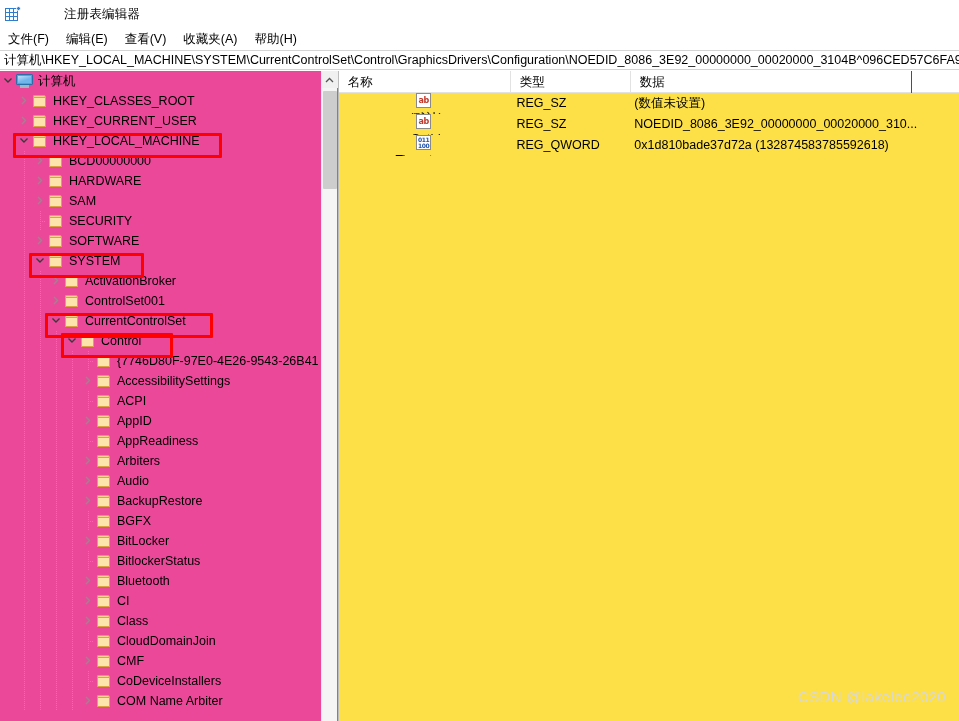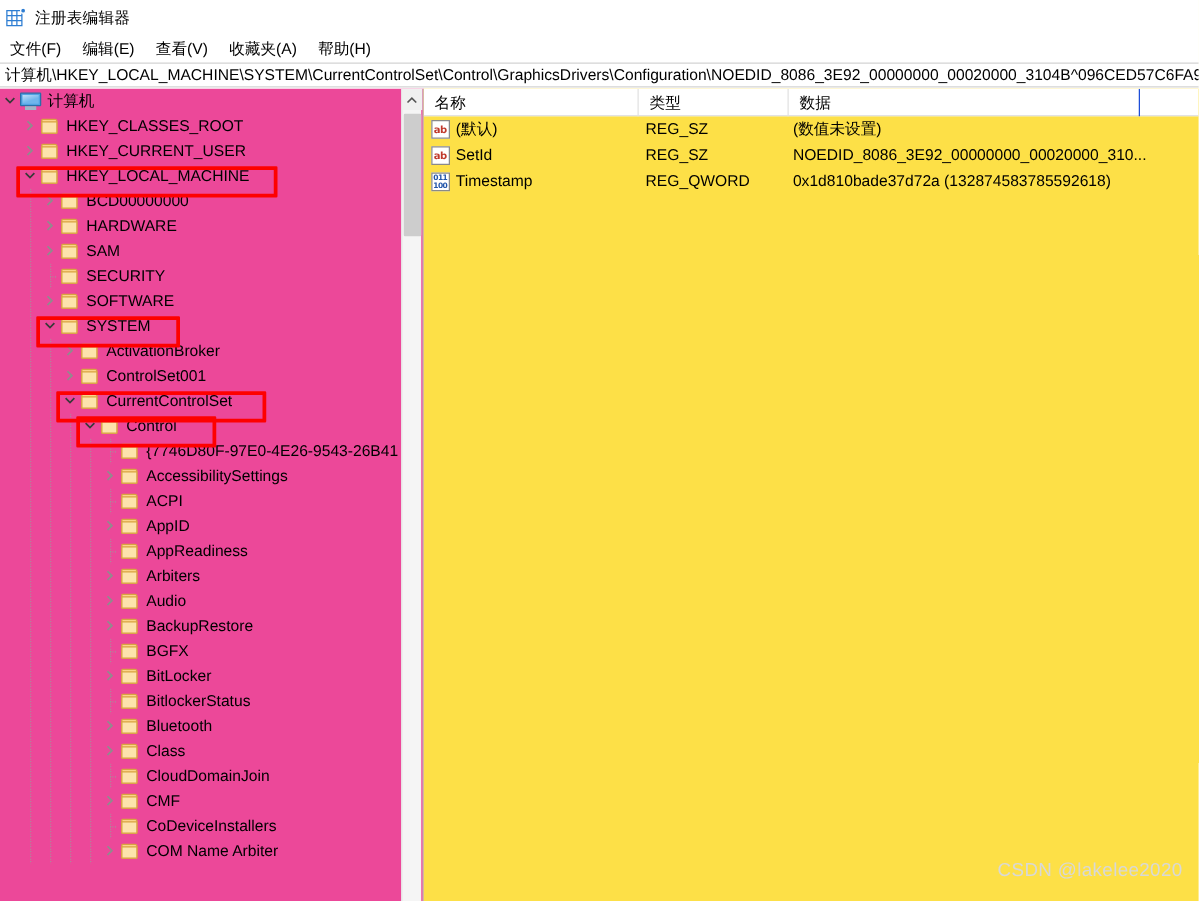--- a/index.html
+++ b/index.html
@@ -19,20 +19,21 @@
   }
 
   
   .titlebar {
     height: 28px;
     display: flex;
     align-items: center;
     padding-left: 5px;
     background: #ffffff;
     box-sizing: border-box;
+    gap: 36px;
   }
   .app-icon {
     width: 16px;
     height: 16px;
     position: relative;
     flex: 0 0 auto;
     margin-right: 7px;
   }
   .app-icon .grid {
     position: absolute;
@@ -312,21 +313,21 @@
   .cell {
     font-size: 12.5px;
     color: #000000;
     height: 21px;
     line-height: 21px;
     padding-left: 9px;
     box-sizing: border-box;
     white-space: nowrap;
     overflow: hidden;
   }
-  .cell-name { width: 172px; display: flex; align-items: center; padding-left: 6px; }
+  .cell-name { width: 172px; display: flex; align-items: center; padding-left: 6px; flex-direction: column; }
   .cell-type { width: 120px; }
   .cell-data { width: 340px; }
 
   .val-icon {
     width: 15px; height: 15px;
     flex: 0 0 auto;
     margin-right: 5px;
     position: relative;
     background: #ffffff;
     border: 1px solid #8a8a8a;
@@ -783,20 +784,37 @@
           <div class="indent guide"></div>
           <div class="twisty">
             <svg width="10" height="9" viewBox="0 0 10 9">
               <path d="M3 1 L6.5 4.5 L3 8" stroke="#8d8d8d" stroke-width="1.4" fill="none"></path>
             </svg>
           </div>
           <div class="folder">
             <div class="back"></div>
             <div class="front"></div>
           </div>
+          <div class="tree-label">CI</div>
+        </div>
+        <div class="tree-row">
+          <div class="indent"></div>
+          <div class="indent guide"></div>
+          <div class="indent guide"></div>
+          <div class="indent guide"></div>
+          <div class="indent guide"></div>
+          <div class="twisty">
+            <svg width="10" height="9" viewBox="0 0 10 9">
+              <path d="M3 1 L6.5 4.5 L3 8" stroke="#8d8d8d" stroke-width="1.4" fill="none"></path>
+            </svg>
+          </div>
+          <div class="folder">
+            <div class="back"></div>
+            <div class="front"></div>
+          </div>
           <div class="tree-label">Class</div>
         </div>
         <div class="tree-row">
           <div class="indent"></div>
           <div class="indent guide"></div>
           <div class="indent guide"></div>
           <div class="indent guide"></div>
           <div class="indent guide"></div>
           <div class="dotline dot-elbow"></div>
           <div class="folder">

